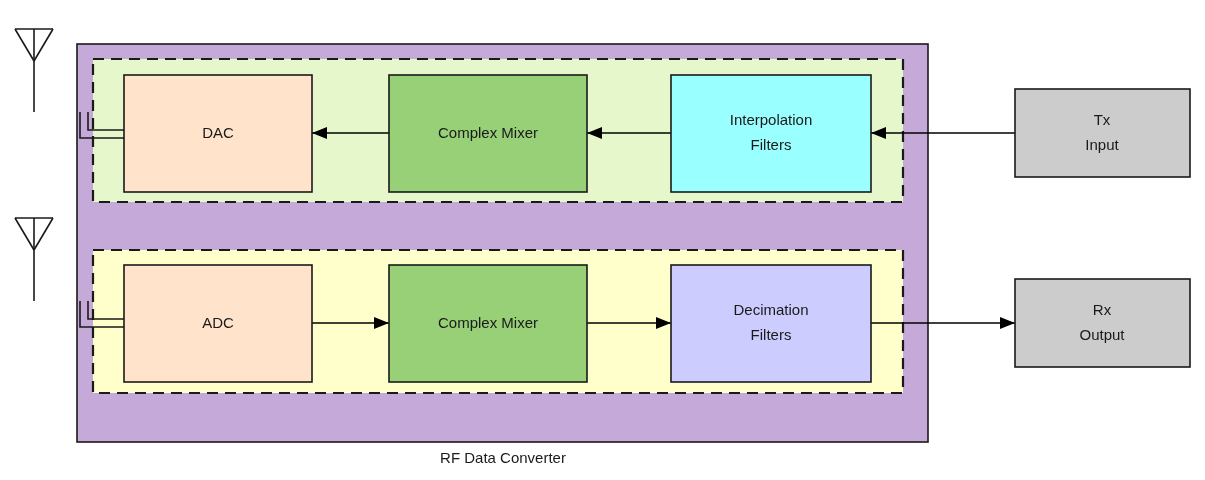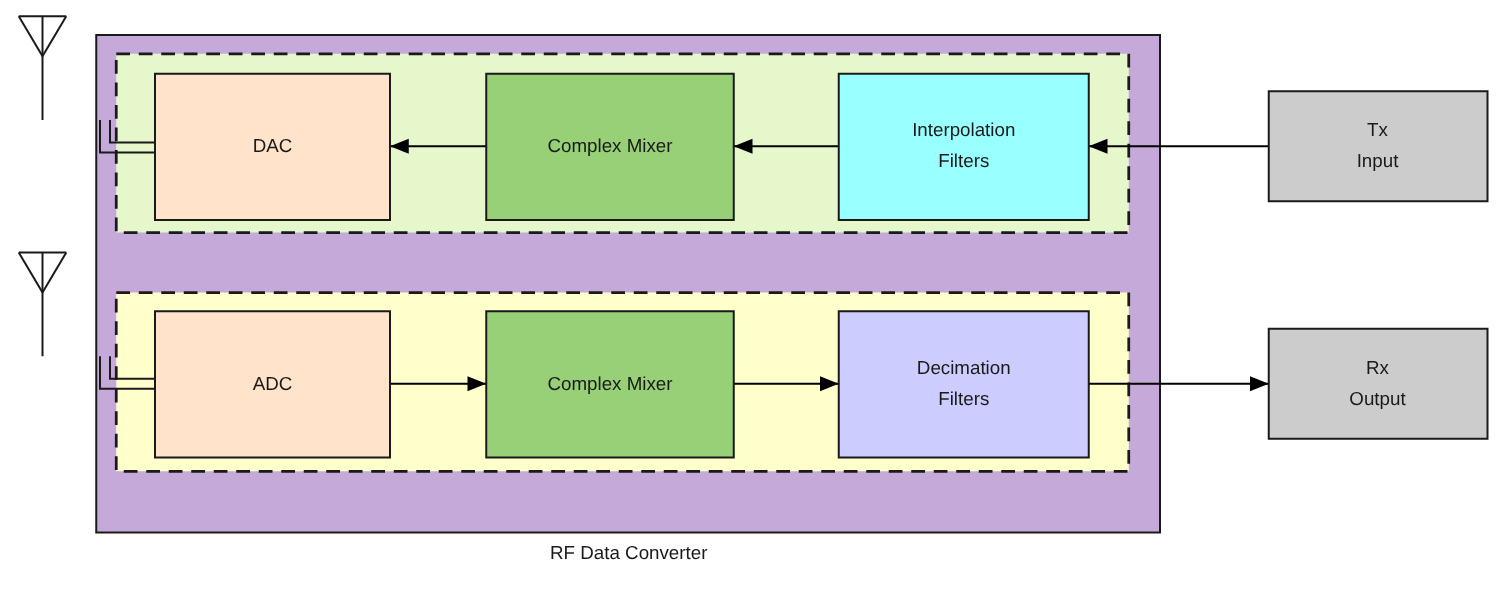--- a/index.html
+++ b/index.html
@@ -10,20 +10,21 @@
   body {
     width: 1205px;
     height: 480px;
     font-family: "Liberation Sans", sans-serif;
     overflow: hidden;
   }
   #diagram-root {
     position: relative;
     width: 1205px;
     height: 396px;
+    margin-top: 16px;
   }
   svg#rf-diagram {
     display: block;
     width: 1205px;
     height: 480px;
   }
   .blk-label {
     font-family: "Liberation Sans", sans-serif;
     font-size: 15px;
     fill: #1a1a1a;

